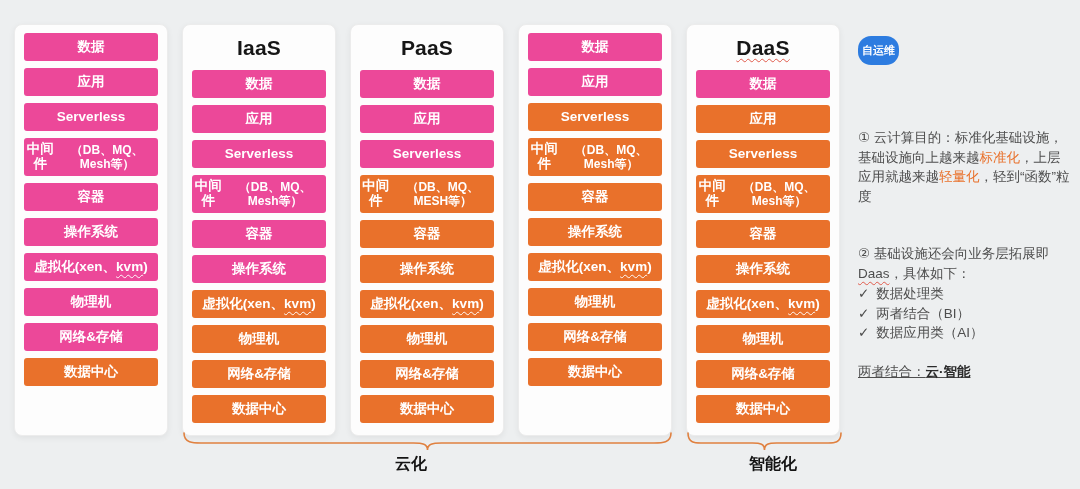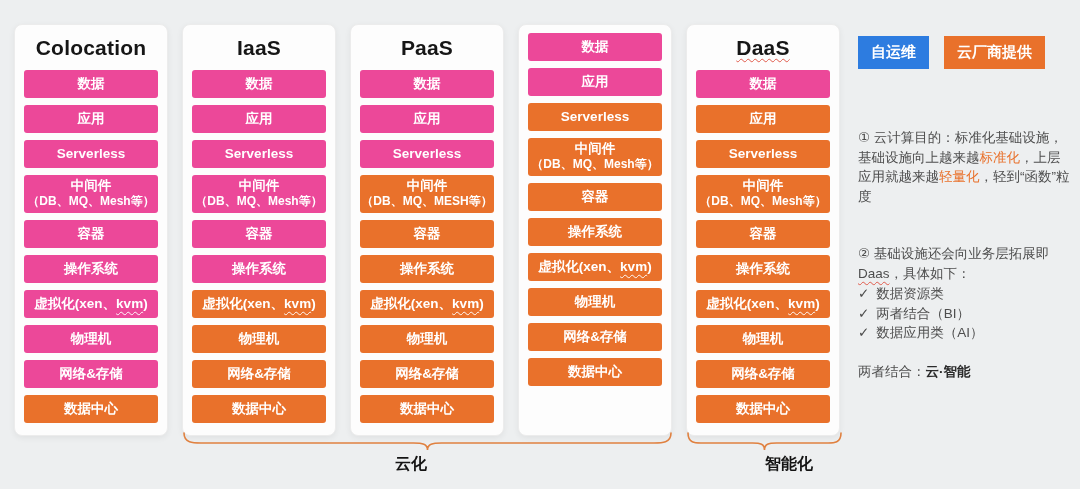--- a/index.html
+++ b/index.html
@@ -7,57 +7,56 @@
   .stage{position:relative;width:1080px;height:489px;background:#edeff0;overflow:hidden;}
 
   
   .cols{position:absolute;left:14px;top:24px;display:flex;gap:14px;}
   .card{width:154px;box-sizing:border-box;background:#fdfdfd;border:1px solid #ececec;
         border-radius:8px;box-shadow:0 2px 6px rgba(0,0,0,.06);padding:8px 9px 12px;}
   .card h2{margin:3px 0 10px;text-align:center;font-size:21px;font-weight:bold;color:#161616;letter-spacing:.2px;}
   .rows{display:flex;flex-direction:column;gap:7px;}
   .row{height:28px;border-radius:3px;color:#fff;font-size:13.5px;font-weight:bold;
        display:flex;align-items:center;justify-content:center;text-align:center;line-height:1.1;}
-  .row.tall{height:38px;flex-direction:column;}
+  .row.tall{height:38px;flex-direction:row;}
   .row .sub{font-size:12px;font-weight:bold;margin-top:1px;}
   .row.self{background:#ec4899;}
   .row.vendor{background:#e9712b;}
   .kvm-wavy{text-decoration:underline wavy rgba(255,255,255,.95);
             text-decoration-thickness:1px;text-underline-offset:3px;}
   .misspell{text-decoration:underline wavy #e05a4b;text-decoration-thickness:1px;text-underline-offset:3px;}
 
   
   .right{position:absolute;left:858px;top:36px;width:214px;}
   .legend{display:flex;gap:15px;}
-  .chip{color:#fff;font-size:15px;font-weight:bold;padding:7px 13px;border-radius:0;white-space:nowrap;}
+  .chip{color:#fff;font-size:11px;font-weight:bold;padding:7px 4px;border-radius:13px;white-space:nowrap;}
   .chip.self{background:#2d7ce0;}
   .chip.vendor{background:#e9712b;}
   .note{position:absolute;left:0;width:214px;font-size:13.5px;color:#4e4e4e;line-height:1.45;}
   .note1{top:92px;}
   .note2{top:208px;}
-  .note3{top:326px;}
+  .note3{top:326px;text-decoration:underline;}
   .hl{color:#e9712b;}
   .checks{margin:1px 0 0;padding:0;list-style:none;}
   .checks li{display:flex;gap:7px;align-items:baseline;}
   .note3 .bold{font-weight:bold;color:#2b2b2b;}
 
   
   .brace{position:absolute;top:432px;}
   .brace svg{display:block;}
   .footer-label{position:absolute;top:454px;transform:translateX(-50%);
                 font-size:16px;font-weight:bold;color:#141414;}
 </style>
 </head>
 <body>
 
 <div class="stage">
 
   <div class="cols">
       <div class="card">
-        <h2><span>Colocation</span></h2>
         <div class="rows">
           <div class="row self">
             <span>数据</span>
           </div>
           <div class="row self">
             <span>应用</span>
           </div>
           <div class="row self">
             <span>Serverless</span>
           </div>
@@ -236,29 +235,28 @@
           <div class="row vendor">
             <span>数据中心</span>
           </div>
         </div>
       </div>
     </div>
 
   <div class="right">
     <div class="legend">
       <span class="chip self">自运维</span>
-      <span class="chip vendor">云厂商提供</span>
     </div>
     <div class="note note1"><span>① 云计算目的：标准化基础设施，基础设施向上越来越</span><span class="hl">标准化</span><span>，上层应用就越来越</span><span class="hl">轻量化</span><span>，轻到“函数”粒度</span></div>
     <div class="note note2">
         <div><span>② 基础设施还会向业务层拓展即</span><span class="misspell">Daas</span><span>，具体如下：</span></div>
         <ul class="checks">
           <li>
             <span class="check-glyph">✓</span>
-            <span>数据资源类</span>
+            <span>数据处理类</span>
           </li>
           <li>
             <span class="check-glyph">✓</span>
             <span>两者结合（BI）</span>
           </li>
           <li>
             <span class="check-glyph">✓</span>
             <span>数据应用类（AI）</span>
           </li>
         </ul>
@@ -272,15 +270,15 @@
     <svg width="489" height="20" viewBox="0 0 489 20">
       <path d="M1 1 C1 11 10 11 18 11 L230.5 11 C239.5 11 244.5 12 244.5 18 C244.5 12 249.5 11 258.5 11 L471 11 C479 11 488 11 488 1" fill="none" stroke="#e08140" stroke-width="1.6" stroke-linecap="round"></path>
     </svg>
   </div>
   <div class="brace" style="left:687px;">
     <svg width="155" height="20" viewBox="0 0 155 20">
       <path d="M1 1 C1 11 8 11 14 11 L65.5 11 C73.5 11 77.5 12 77.5 18 C77.5 12 81.5 11 89.5 11 L141 11 C147 11 154 11 154 1" fill="none" stroke="#e08140" stroke-width="1.6" stroke-linecap="round"></path>
     </svg>
   </div>
   <div class="footer-label" style="left:411px;">云化</div>
-  <div class="footer-label" style="left:789px;text-align:right;">智能化</div>
+  <div class="footer-label" style="left:773px;text-align:right;">智能化</div>
 
 </div>
 
 </body></html>

